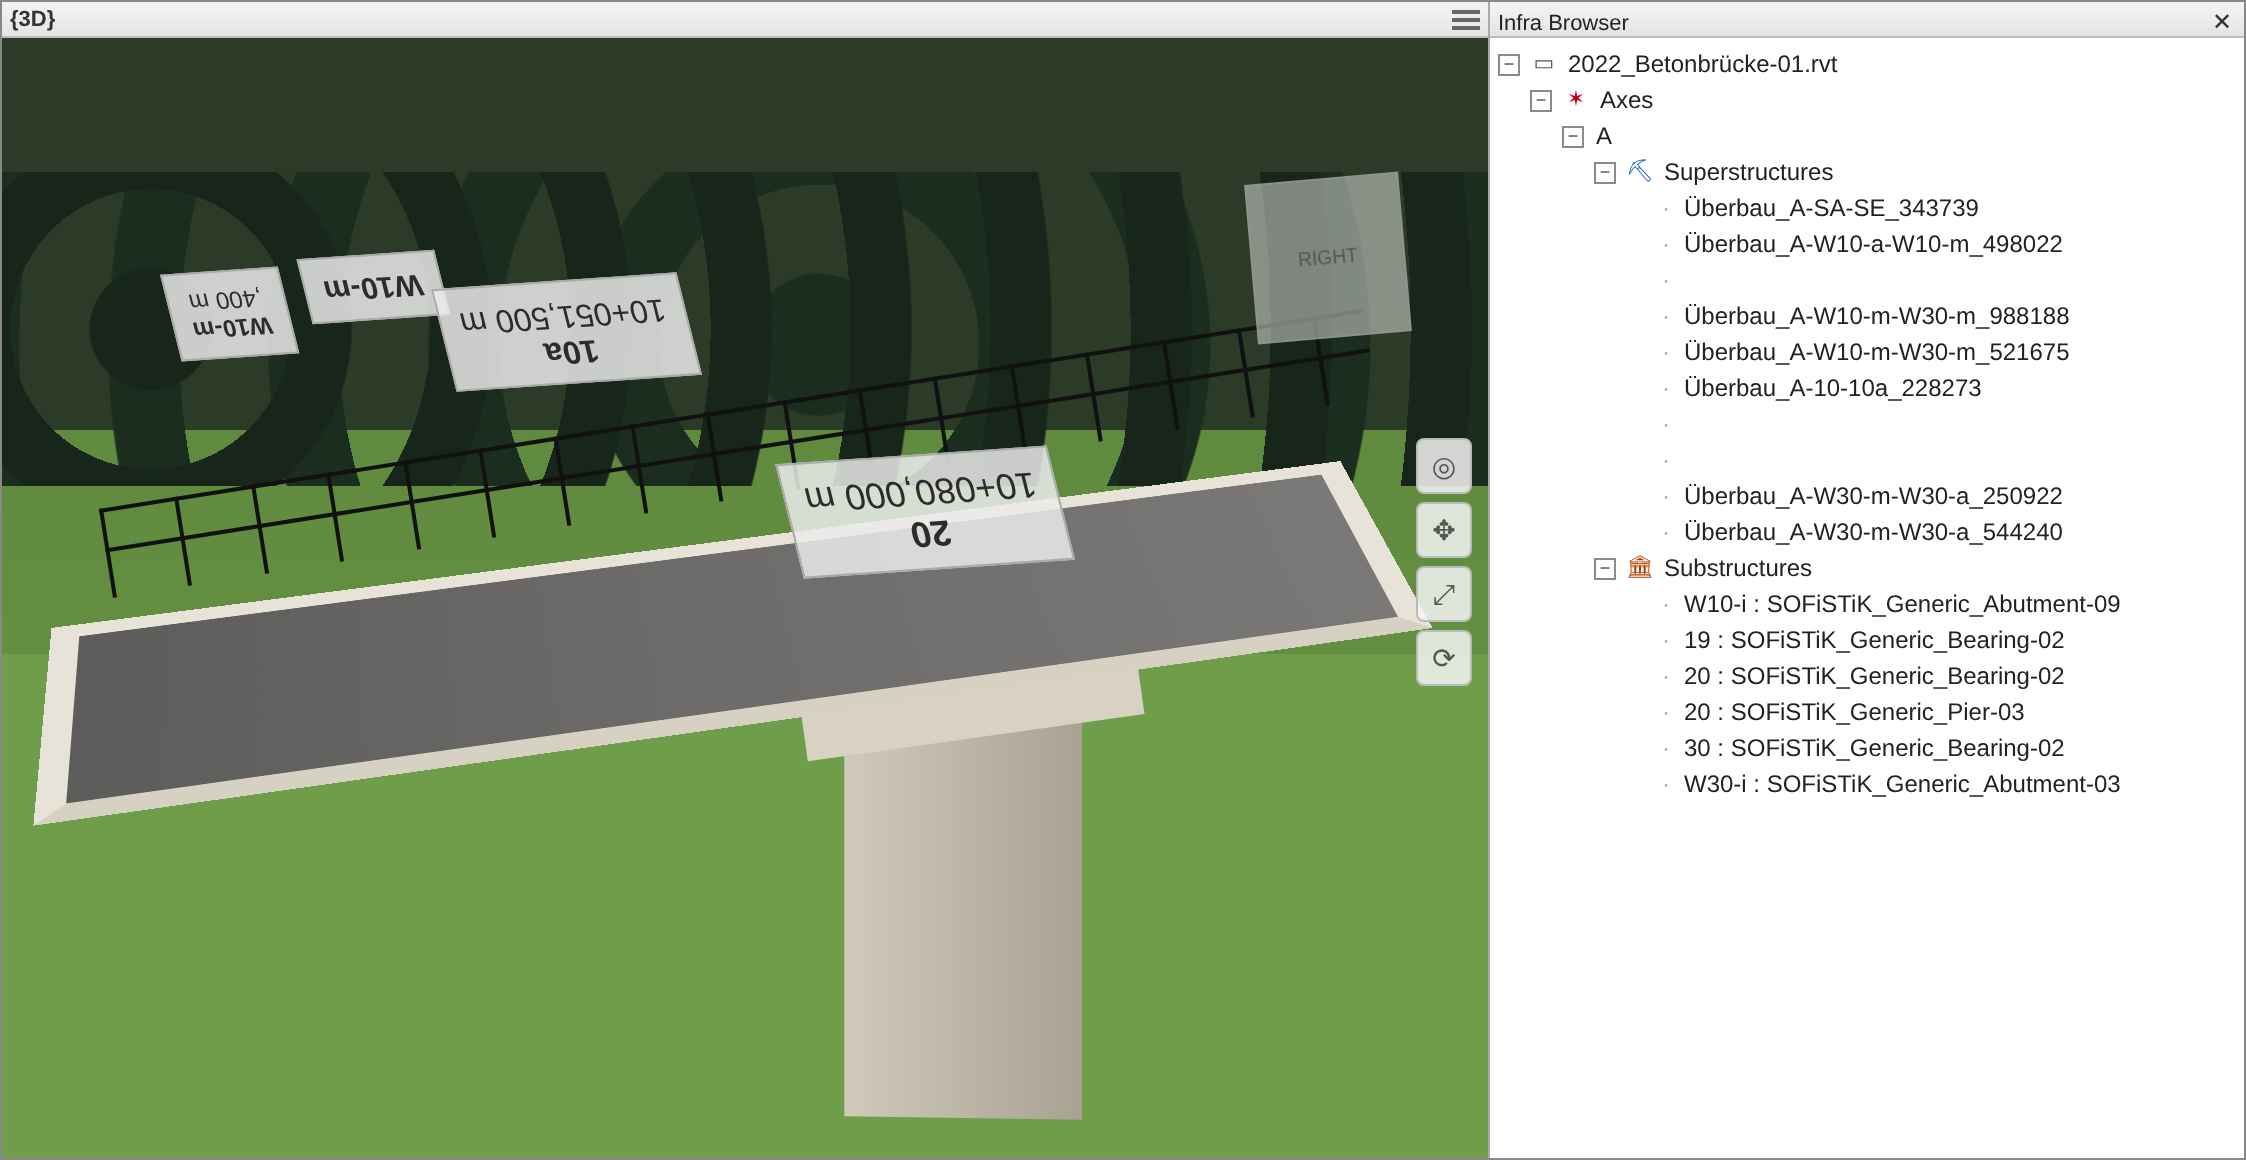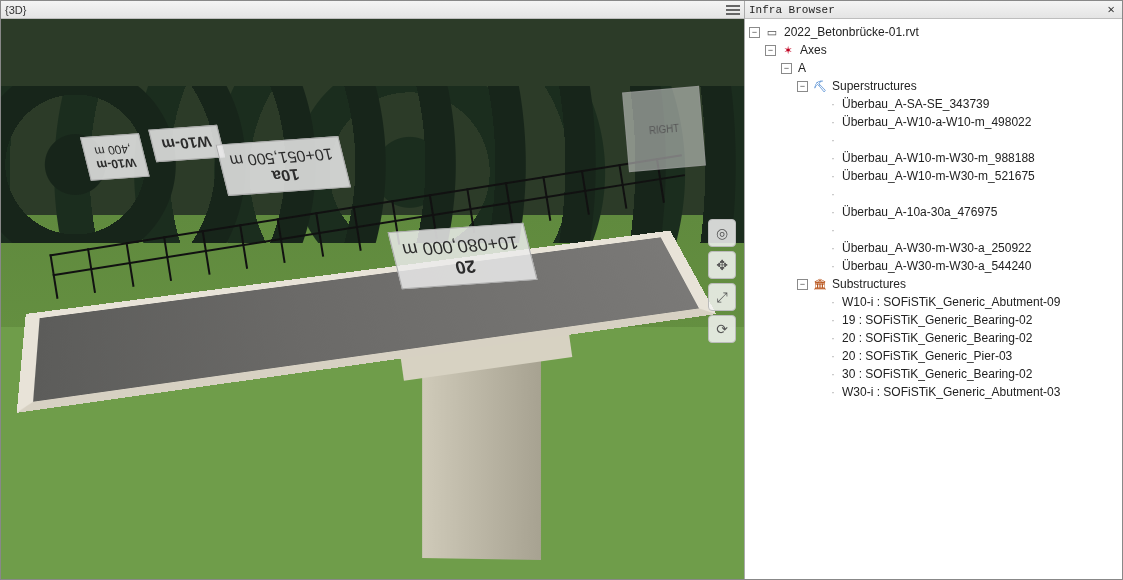--- a/index.html
+++ b/index.html
@@ -2,21 +2,21 @@
 <html><head>
 <meta charset="utf-8">
 <style>
   * { box-sizing: border-box; margin: 0; padding: 0; }
   body { font-family: "Segoe UI", Tahoma, sans-serif; font-size: 12px; background: #fff; width: 1123px; height: 580px; overflow: hidden; position: relative; border: 1px solid #888;}
   .main { display: flex; width: 100%; height: 100%; }
   
   
   .viewport-pane { width: 744px; height: 100%; display: flex; flex-direction: column; border-right: 1px solid #aaa; }
   .viewport-header { height: 18px; background: linear-gradient(#f4f4f4,#e4e4e4); border-bottom: 1px solid #bdbdbd; display: flex; align-items: center; padding: 0 4px; justify-content: space-between; color: #333; }
-  .viewport-header .title { font-size: 11px; }
+  .viewport-header .title { font-size: 11px; font-weight: bold; }
   .viewport-header .menu-icon { width: 14px; height: 10px; display: flex; flex-direction: column; justify-content: space-between; cursor: pointer;}
   .viewport-header .menu-icon span { height: 2px; background: #666; }
   .viewport-body { flex: 1; position: relative; background: #5a7a3a; overflow: hidden; }
   
   
   .sky-trees { position:absolute; inset:0; background: linear-gradient(#2c3b28 0%, #2c3b28 35%, #608a3e 35%, #6d9a46 100%); }
   .ground-shadow { position:absolute; left:0; top:55%; width:100%; height:45%; background:#6f9d4a; }
   .trees-band { position:absolute; top:12%; left:0; right:0; height:28%; background: repeating-radial-gradient(circle at 10% 50%, #17251a 0 30px, transparent 31px 70px), repeating-radial-gradient(circle at 55% 55%, #1b2d1e 0 35px, transparent 36px 80px); }
   
   
@@ -37,21 +37,21 @@
   .scene-label.l4 { left:398px; top:212px; transform: rotate(176deg) skewX(10deg); font-size:18px;}
   .scene-label::before { content:""; position:absolute; inset:-4px; background:rgba(235,235,235,0.85); z-index:-1; border:1px solid #aaa;}
   
   
   .view-controls { position:absolute; right:8px; top:200px; width:28px; display:flex; flex-direction:column; gap:4px;}
   .view-controls .vc { width:28px; height:28px; background:rgba(245,245,245,0.85); border:1px solid #bbb; border-radius:4px; display:flex; align-items:center; justify-content:center; color:#555; cursor:pointer; font-size:14px;}
   .view-cube { position:absolute; right:40px; top:70px; width:80px; height:80px; background:rgba(230,230,230,0.5); border:1px solid rgba(150,150,150,0.5); color:#555; font-size:10px; display:flex; align-items:center; justify-content:center; transform: rotateZ(-5deg) rotateY(15deg);}
   
   
   .browser-pane { flex:1; display:flex; flex-direction:column; background:#fff; }
-  .browser-header { height:18px; background: linear-gradient(#f4f4f4,#e4e4e4); border-bottom:1px solid #bdbdbd; display:flex; align-items:center; justify-content:space-between; padding:0 4px;font-family:Liberation Mono, monospace; }
+  .browser-header { height:18px; background: linear-gradient(#f4f4f4,#e4e4e4); border-bottom:1px solid #bdbdbd; display:flex; align-items:flex-end; justify-content:space-between; padding:0 4px; }
   .browser-header .title { font-size:11px; color:#222;}
   .browser-header .close { width:14px; height:14px; display:flex; align-items:center; justify-content:center; color:#333; cursor:pointer;}
   .tree { padding: 4px 2px; font-size:12px; color:#222; user-select:none;}
   .tree ul { list-style:none; padding-left: 16px;}
   .tree > ul { padding-left: 2px;}
   .tree li { line-height: 18px; white-space:nowrap;}
   .tree .row { display:flex; align-items:center; gap:2px; cursor:pointer;}
   .tree .toggle { width:11px; height:11px; border:1px solid #8a8a8a; display:inline-flex; align-items:center; justify-content:center; font-size:9px; line-height:9px; color:#444; background:#fff; margin-right:2px;}
   .tree .spacer { width:13px; display:inline-block;}
   .tree .icon { width:16px; height:16px; display:inline-flex; align-items:center; justify-content:center; font-size:11px;}
@@ -201,27 +201,27 @@
                             <div class="row">
                               <span class="spacer"></span>
                               <span class="pipe">·</span>
                               <span class="label">Überbau_A-W10-m-W30-m_521675</span>
                             </div>
                           </li>
                           <li>
                             <div class="row">
                               <span class="spacer"></span>
                               <span class="pipe">·</span>
-                            </div>
-                          </li>
-                          <li>
-                            <div class="row">
-                              <span class="spacer"></span>
-                              <span class="pipe">·</span>
-                              <span class="label">Überbau_A-10a-30a_476975</span>
+                              <span class="label">Überbau_A-10-10a_228273</span>
+                            </div>
+                          </li>
+                          <li>
+                            <div class="row">
+                              <span class="spacer"></span>
+                              <span class="pipe">·</span>
                             </div>
                           </li>
                           <li>
                             <div class="row">
                               <span class="spacer"></span>
                               <span class="pipe">·</span>
                             </div>
                           </li>
                           <li>
                             <div class="row">

